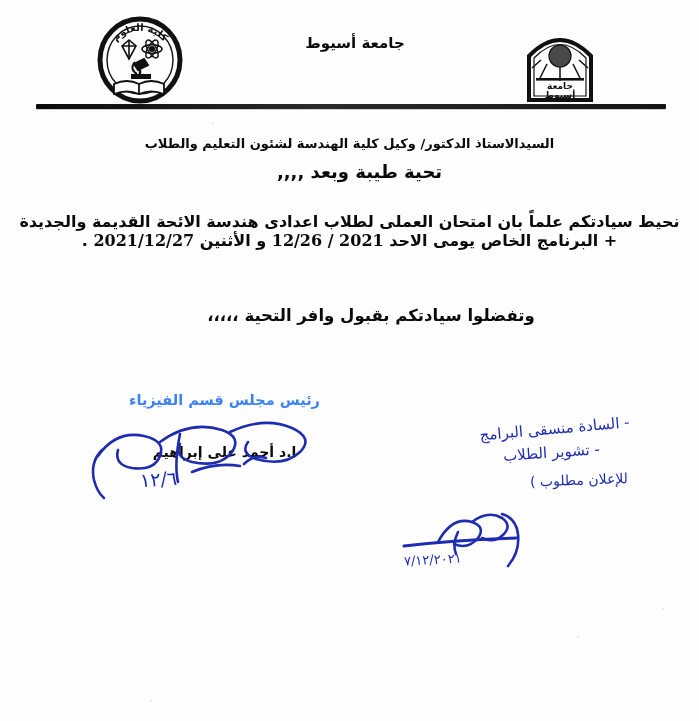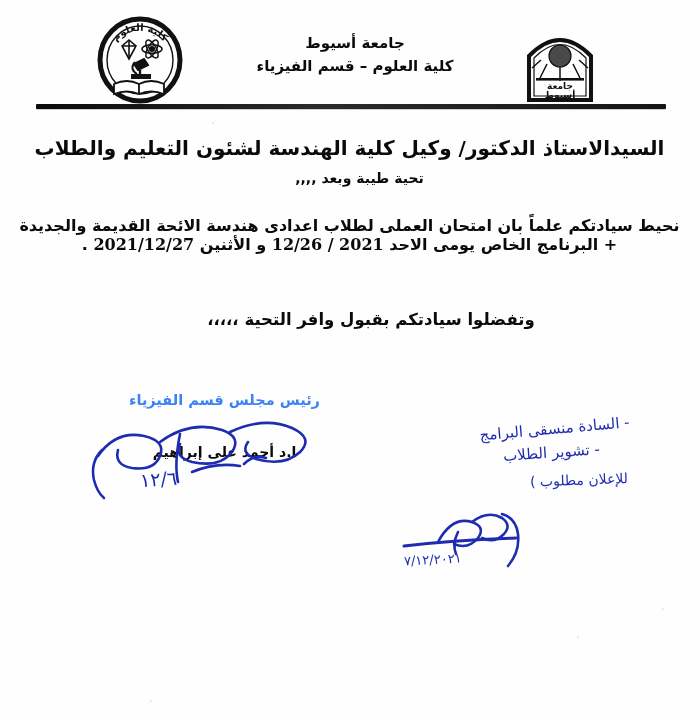--- a/index.html
+++ b/index.html
@@ -62,22 +62,22 @@
     position: absolute;
     left: 0;
     right: 0;
     top: 136px;
   }
   .line {
     text-align: center;
     font-weight: 700;
     color: #0a0a0a;
   }
-  .l-salutation { font-size: 20px; margin-bottom: 10px; }
-  .l-greeting   { font-size: 14px; margin-bottom: 30px; padding-left: 20px; }
+  .l-salutation { font-size: 13px; margin-bottom: 10px; }
+  .l-greeting   { font-size: 18px; margin-bottom: 30px; padding-left: 20px; }
   .l-para       { font-size: 16px;   }
   .l-dates      { font-size: 16px;   margin-bottom: 56px; direction: rtl; }
   .l-dates .num { direction: ltr; unicode-bidi: embed; font-family: "DejaVu Serif", "Liberation Serif", serif; font-weight: 700; }
   .l-closing    { font-size: 16.5px; margin-left: 43px; }
 
   
   .sig-left {
     position: absolute;
     left: 92px;
     top: 392px;
@@ -211,21 +211,20 @@
         <path d="M37 41 v14 M24 38 l-7 14 M50 38 l7 14 M18 34 l-9 8 M56 34 l9 8"></path>
       </g>
       <rect x="13" y="52" width="48" height="2.6" fill="#111"></rect>
       <text x="37" y="63" font-size="9" font-weight="700" fill="#111" text-anchor="middle" font-family="DejaVu Sans, sans-serif">جامعة</text>
       <text x="37" y="72" font-size="9" font-weight="700" fill="#111" text-anchor="middle" font-family="DejaVu Sans, sans-serif">أسيوط</text>
     </svg>
   </div>
 
   <div class="header-text">
     <div>جامعة أسيوط</div>
-    <div>كلية العلوم – قسم الفيزياء</div>
   </div>
 
   <div class="rule"></div>
 
   <div class="body-block">
     <div class="line l-salutation">السيدالاستاذ الدكتور/ وكيل كلية الهندسة  لشئون التعليم والطلاب</div>
     <div class="line l-greeting">تحية طيبة وبعد ,,,,</div>
     <div class="line l-para">نحيط سيادتكم علماً بان امتحان العملى لطلاب اعدادى هندسة الائحة القديمة والجديدة</div>
     <div class="line l-dates">
       <span>+ البرنامج الخاص يومى الاحد</span>

